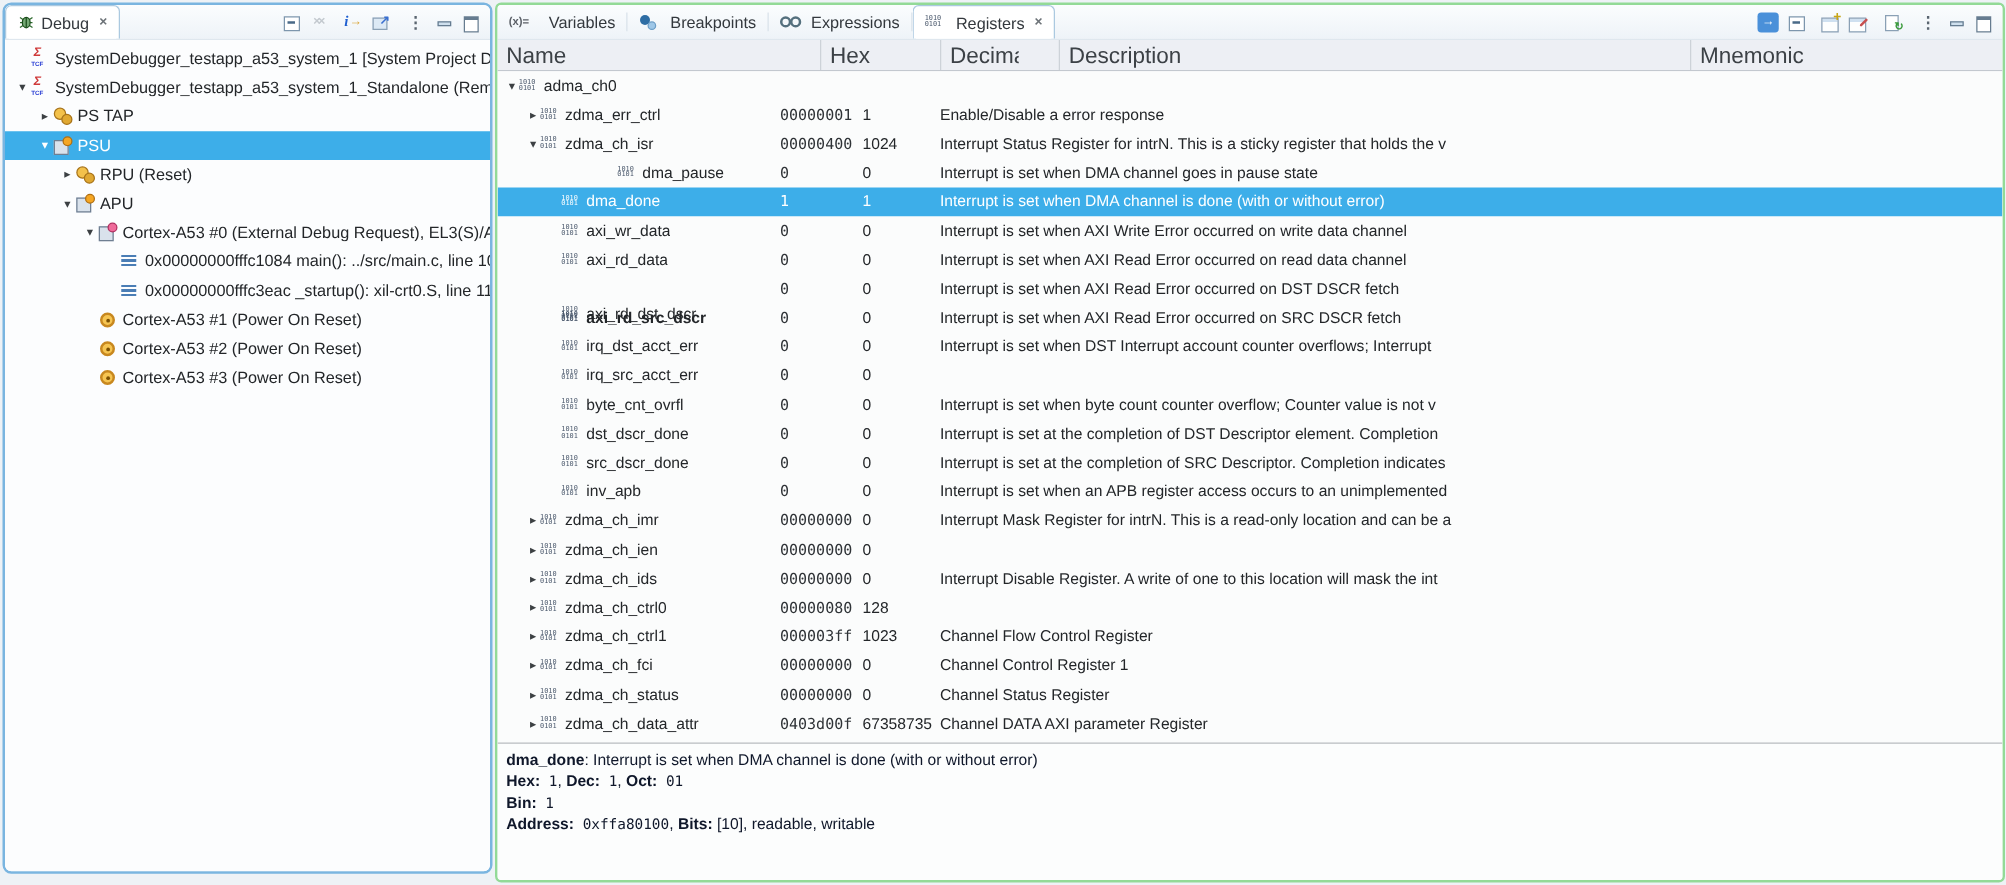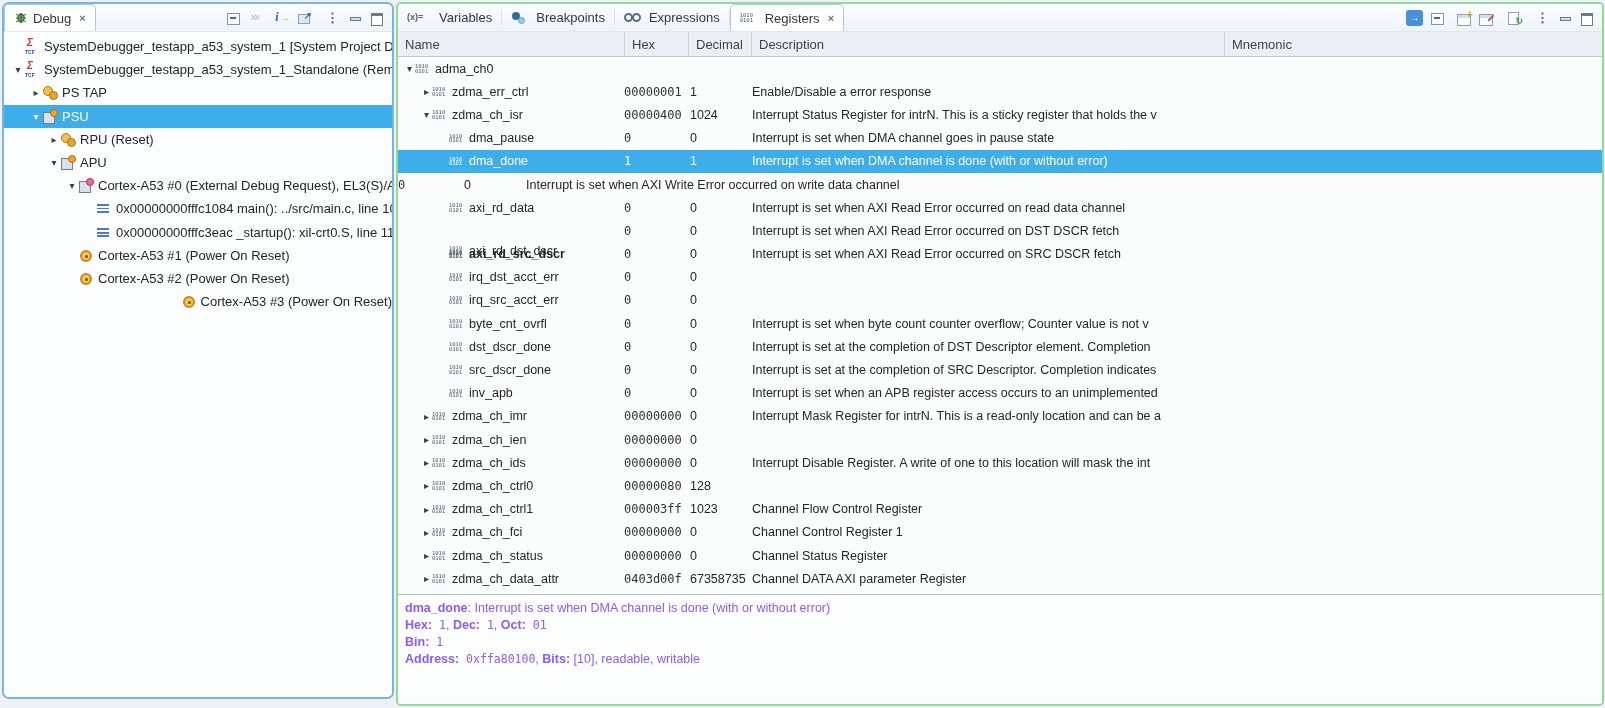--- a/index.html
+++ b/index.html
@@ -68,41 +68,41 @@
 
   
   .tree { flex:1; padding-top:3px; font-size:13px; overflow:hidden; background:#fcfdfe; }
   .trow { height:23.2px; display:flex; align-items:center; white-space:nowrap; overflow:hidden; }
   .trow .arrow { flex:0 0 12px; width:12px; text-align:center; font-size:10px; color:#3c4043; }
   .trow.sel { background:#3daee9; color:#fff; }
   .trow.sel .arrow { color:#fff; }
   .tlabel { overflow:hidden; white-space:nowrap; }
 
   
-  .ghead { flex:0 0 25px; display:flex; align-items:stretch; background:#edeff4; border-bottom:1px solid #c3c8cf; font-size:13px; color:#3c4146; }
+  .ghead { flex:0 0 25px; display:flex; align-items:stretch; background:#edeff4; border-bottom:1px solid #c3c8cf; font-size:18px; color:#3c4146;gap:32px; }
   .gh { display:flex; align-items:center; padding-left:7px; border-left:1px solid #cdd2d8; overflow:hidden; white-space:nowrap; }
   .gh:first-child { border-left:none; }
   .w-name { width:226px; } .w-hex { width:64px; } .w-dec { width:63px; } .w-desc { width:473px; } .w-mnem { flex:1; }
 
   .grows { flex:1; overflow:hidden; background:#fbfcfc; }
   .rrow { display:flex; height:23.2px; align-items:center; font-size:12.5px; }
   .rrow.sel { background:#3daee9; color:#fff; }
   .cell { height:100%; display:flex; align-items:center; overflow:hidden; white-space:nowrap; }
   .c-name { width:226px; }
   .c-hex  { width:64px; font-family:"DejaVu Sans Mono",monospace; font-size:12px; color:#2f3337; }
   .c-dec  { width:63px; padding-left:2px; }
   .c-desc { width:473px; padding-left:1px; }
   .c-mnem { flex:1; }
   .rrow.sel .c-hex { color:#fff; }
   .rrow .arrow { flex:0 0 11px; width:11px; text-align:center; font-size:10px; color:#3c4043; }
   .rrow.sel .arrow { color:#fff; }
   .rname { overflow:hidden; white-space:nowrap; }
 
   
-  .detail { flex:0 0 110px; border-top:1px solid #b8bcc0; background:#fcfdfd; padding:5px 7px; font-size:12.5px; line-height:17px; color:#8b5cf6; }
+  .detail { flex:0 0 110px; border-top:1px solid #b8bcc0; background:#fcfdfd; padding:5px 7px; font-size:12.5px; line-height:17px; color:#0f172a; }
   .detail b { font-weight:bold; }
   .seg-mono { font-family:"DejaVu Sans Mono",monospace; font-size:11.5px; }
 </style>
 </head>
 <body>
 
 <div class="screen">
 
   <section class="panel left">
     <div class="tabbar">
@@ -183,21 +183,21 @@
         <div class="trow" style="padding-left: 62px;">
           <span class="arrow"></span>
           <span class="ic ic-core"></span>
           <span class="tlabel">Cortex-A53 #1 (Power On Reset)</span>
         </div>
         <div class="trow" style="padding-left: 62px;">
           <span class="arrow"></span>
           <span class="ic ic-core"></span>
           <span class="tlabel">Cortex-A53 #2 (Power On Reset)</span>
         </div>
-        <div class="trow" style="padding-left: 62px; justify-content: flex-end;">
+        <div class="trow" style="padding-left: 62px;">
           <span class="arrow"></span>
           <span class="ic ic-core"></span>
           <span class="tlabel">Cortex-A53 #3 (Power On Reset)</span>
         </div>
       </div>
   </section>
 
   <section class="panel right">
     <div class="tabbar">
       <div class="tab">
@@ -271,21 +271,21 @@
             <span class="arrow">▾</span>
             <span class="ic ic-bits"></span>
             <span class="rname">zdma_ch_isr</span>
           </div>
           <div class="cell c-hex">00000400</div>
           <div class="cell c-dec">1024</div>
           <div class="cell c-desc">Interrupt Status Register for intrN. This is a sticky register that holds the v</div>
           <div class="cell c-mnem"></div>
         </div>
         <div class="rrow">
-          <div class="cell c-name" style="padding-left: 40px;">
+          <div class="cell c-name" style="padding-left: 40px; justify-content: center;">
             <span class="arrow"></span>
             <span class="ic ic-bits"></span>
             <span class="rname">dma_pause</span>
           </div>
           <div class="cell c-hex">0</div>
           <div class="cell c-dec">0</div>
           <div class="cell c-desc">Interrupt is set when DMA channel goes in pause state</div>
           <div class="cell c-mnem"></div>
         </div>
         <div class="rrow sel">
@@ -293,20 +293,25 @@
             <span class="arrow"></span>
             <span class="ic ic-bits"></span>
             <span class="rname">dma_done</span>
           </div>
           <div class="cell c-hex">1</div>
           <div class="cell c-dec">1</div>
           <div class="cell c-desc">Interrupt is set when DMA channel is done (with or without error)</div>
           <div class="cell c-mnem"></div>
         </div>
         <div class="rrow">
+          <div class="cell c-name" style="padding-left: 40px;">
+            <span class="arrow"></span>
+            <span class="ic ic-bits"></span>
+            <span class="rname">axi_wr_data</span>
+          </div>
           <div class="cell c-hex">0</div>
           <div class="cell c-dec">0</div>
           <div class="cell c-desc">Interrupt is set when AXI Write Error occurred on write data channel</div>
           <div class="cell c-mnem"></div>
         </div>
         <div class="rrow">
           <div class="cell c-name" style="padding-left: 40px;">
             <span class="arrow"></span>
             <span class="ic ic-bits"></span>
             <span class="rname">axi_rd_data</span>
@@ -339,20 +344,21 @@
           <div class="cell c-mnem"></div>
         </div>
         <div class="rrow">
           <div class="cell c-name" style="padding-left: 40px;">
             <span class="arrow"></span>
             <span class="ic ic-bits"></span>
             <span class="rname">irq_dst_acct_err</span>
           </div>
           <div class="cell c-hex">0</div>
           <div class="cell c-dec">0</div>
+          <div class="cell c-desc">Interrupt is set when DST Interrupt account counter overflows; Interrupt</div>
           <div class="cell c-mnem"></div>
         </div>
         <div class="rrow">
           <div class="cell c-name" style="padding-left: 40px;">
             <span class="arrow"></span>
             <span class="ic ic-bits"></span>
             <span class="rname">irq_src_acct_err</span>
           </div>
           <div class="cell c-hex">0</div>
           <div class="cell c-dec">0</div>

